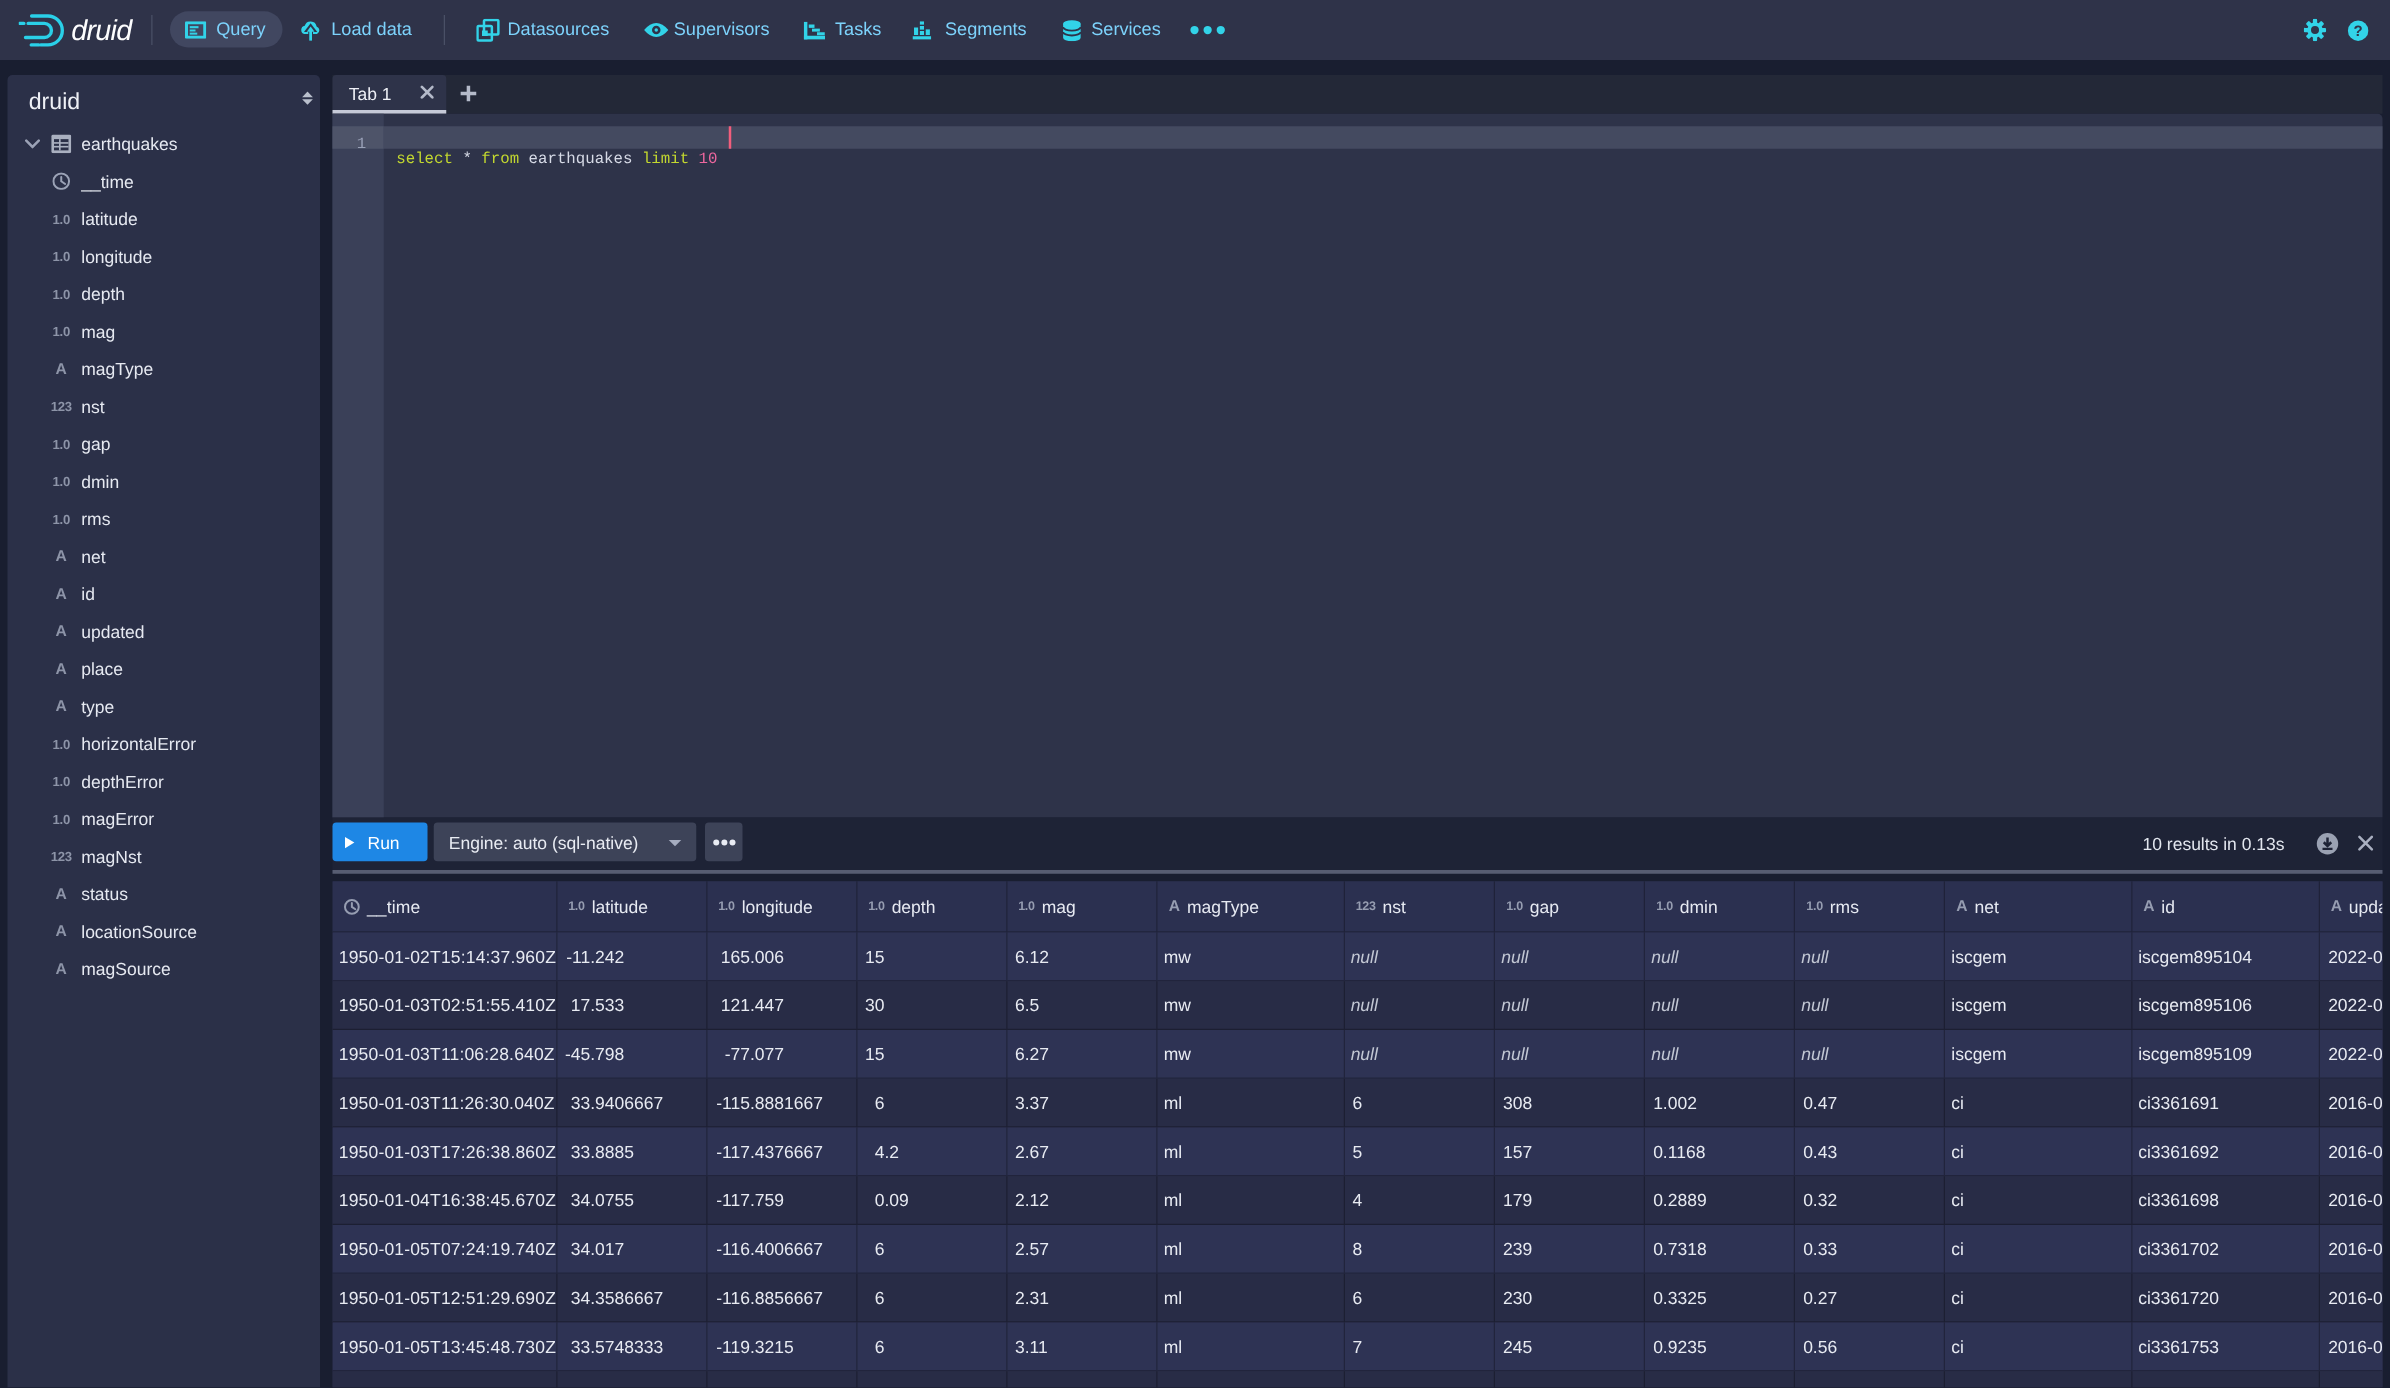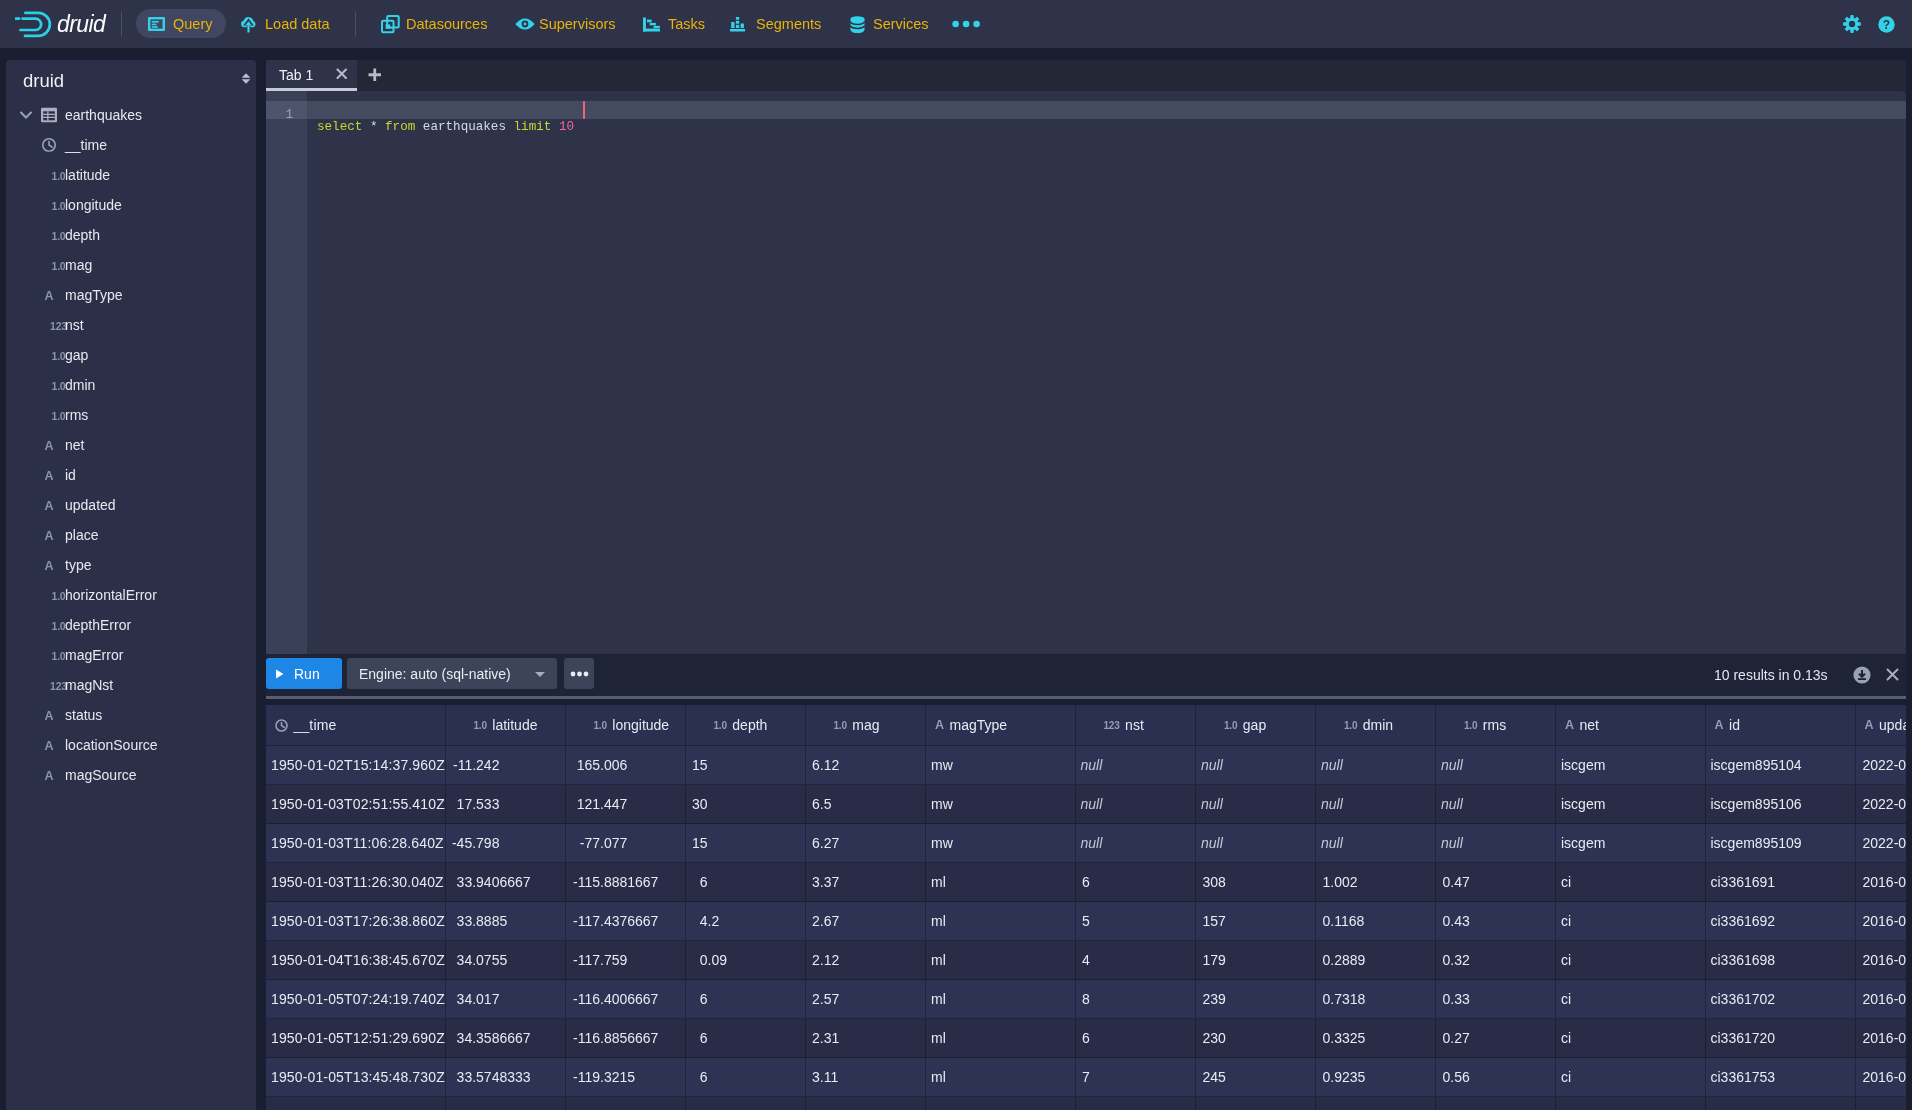--- a/index.html
+++ b/index.html
@@ -1,28 +1,28 @@
 <!DOCTYPE html>
 <html><head><meta charset="utf-8"><style>
   * { margin:0; padding:0; box-sizing:border-box; }
   html,body { width:1912px; height:1110px; overflow:hidden; }
   body { background:#191e30; font-family:"Liberation Sans", sans-serif; color:#e8ebf2; position:relative; }
   svg { display:block; }
   
   #navbar { position:absolute; left:0; top:0; width:1912px; height:48px; background:#2f3349; }
-  .nitem { position:absolute; top:0; height:48px; display:flex; align-items:center; gap:8px; font-size:14.5px; color:#eab308; }
+  .nitem { position:absolute; top:0; height:48px; display:flex; align-items:center; gap:8px; font-size:14.5px; color:#7dd3fc; }
   .navsep { position:absolute; top:12px; width:1px; height:24px; background:#4a5066; }
   #querypill { position:absolute; left:136px; top:9px; width:90px; height:29px; background:#414760; border-radius:14.5px; }
   
   #sidebar { position:absolute; left:6px; top:60px; width:250px; height:1050px; background:#2b3048; border-radius:4px 4px 0 0; }
   #sb-title { position:absolute; left:17px; top:9.5px; font-size:18.5px; color:#eef0f6; }
   .trow-s { position:absolute; left:0; width:250px; height:30px; }
   .tlabel { position:absolute; left:59px; top:50%; transform:translateY(-50%); font-size:14px; color:#e6e9f1; }
   .tico { position:absolute; left:43px; top:50%; transform:translate(-50%,-50%); color:#9ba2b6; }
-  .mini { font-size:10.5px; font-weight:600; color:#8d94a8; letter-spacing:-0.2px;margin-left:19px; }
+  .mini { font-size:10.5px; font-weight:600; color:#8d94a8; letter-spacing:-0.2px; }
   .minA { font-size:12.5px; font-weight:bold; color:#8d94a8; }
   
   #tabbar { position:absolute; left:266px; top:60px; width:1640px; height:31px; background:#232837; }
   #tab1 { position:absolute; left:0; top:0; width:91px; height:28px; background:#2e3349; color:#eef0f6; font-size:14px; border-radius:3px 3px 0 0; }
   #tabline { position:absolute; left:0; top:28px; width:91px; height:3px; background:#c6cad8; }
   
   #editor { position:absolute; left:266px; top:91px; width:1640px; height:563px; background:#2e3349; border-top-right-radius:4px; font-family:"Liberation Mono", monospace; font-size:12.6px; }
   #gutter { position:absolute; left:0; top:0; width:41px; height:563px; background:#3a4058; }
   #activeline { position:absolute; left:41px; top:10px; width:1599px; height:17.5px; background:#444a60; }
   #gutter-active { position:absolute; left:0; top:10px; width:41px; height:17.5px; background:#4e5469; }

